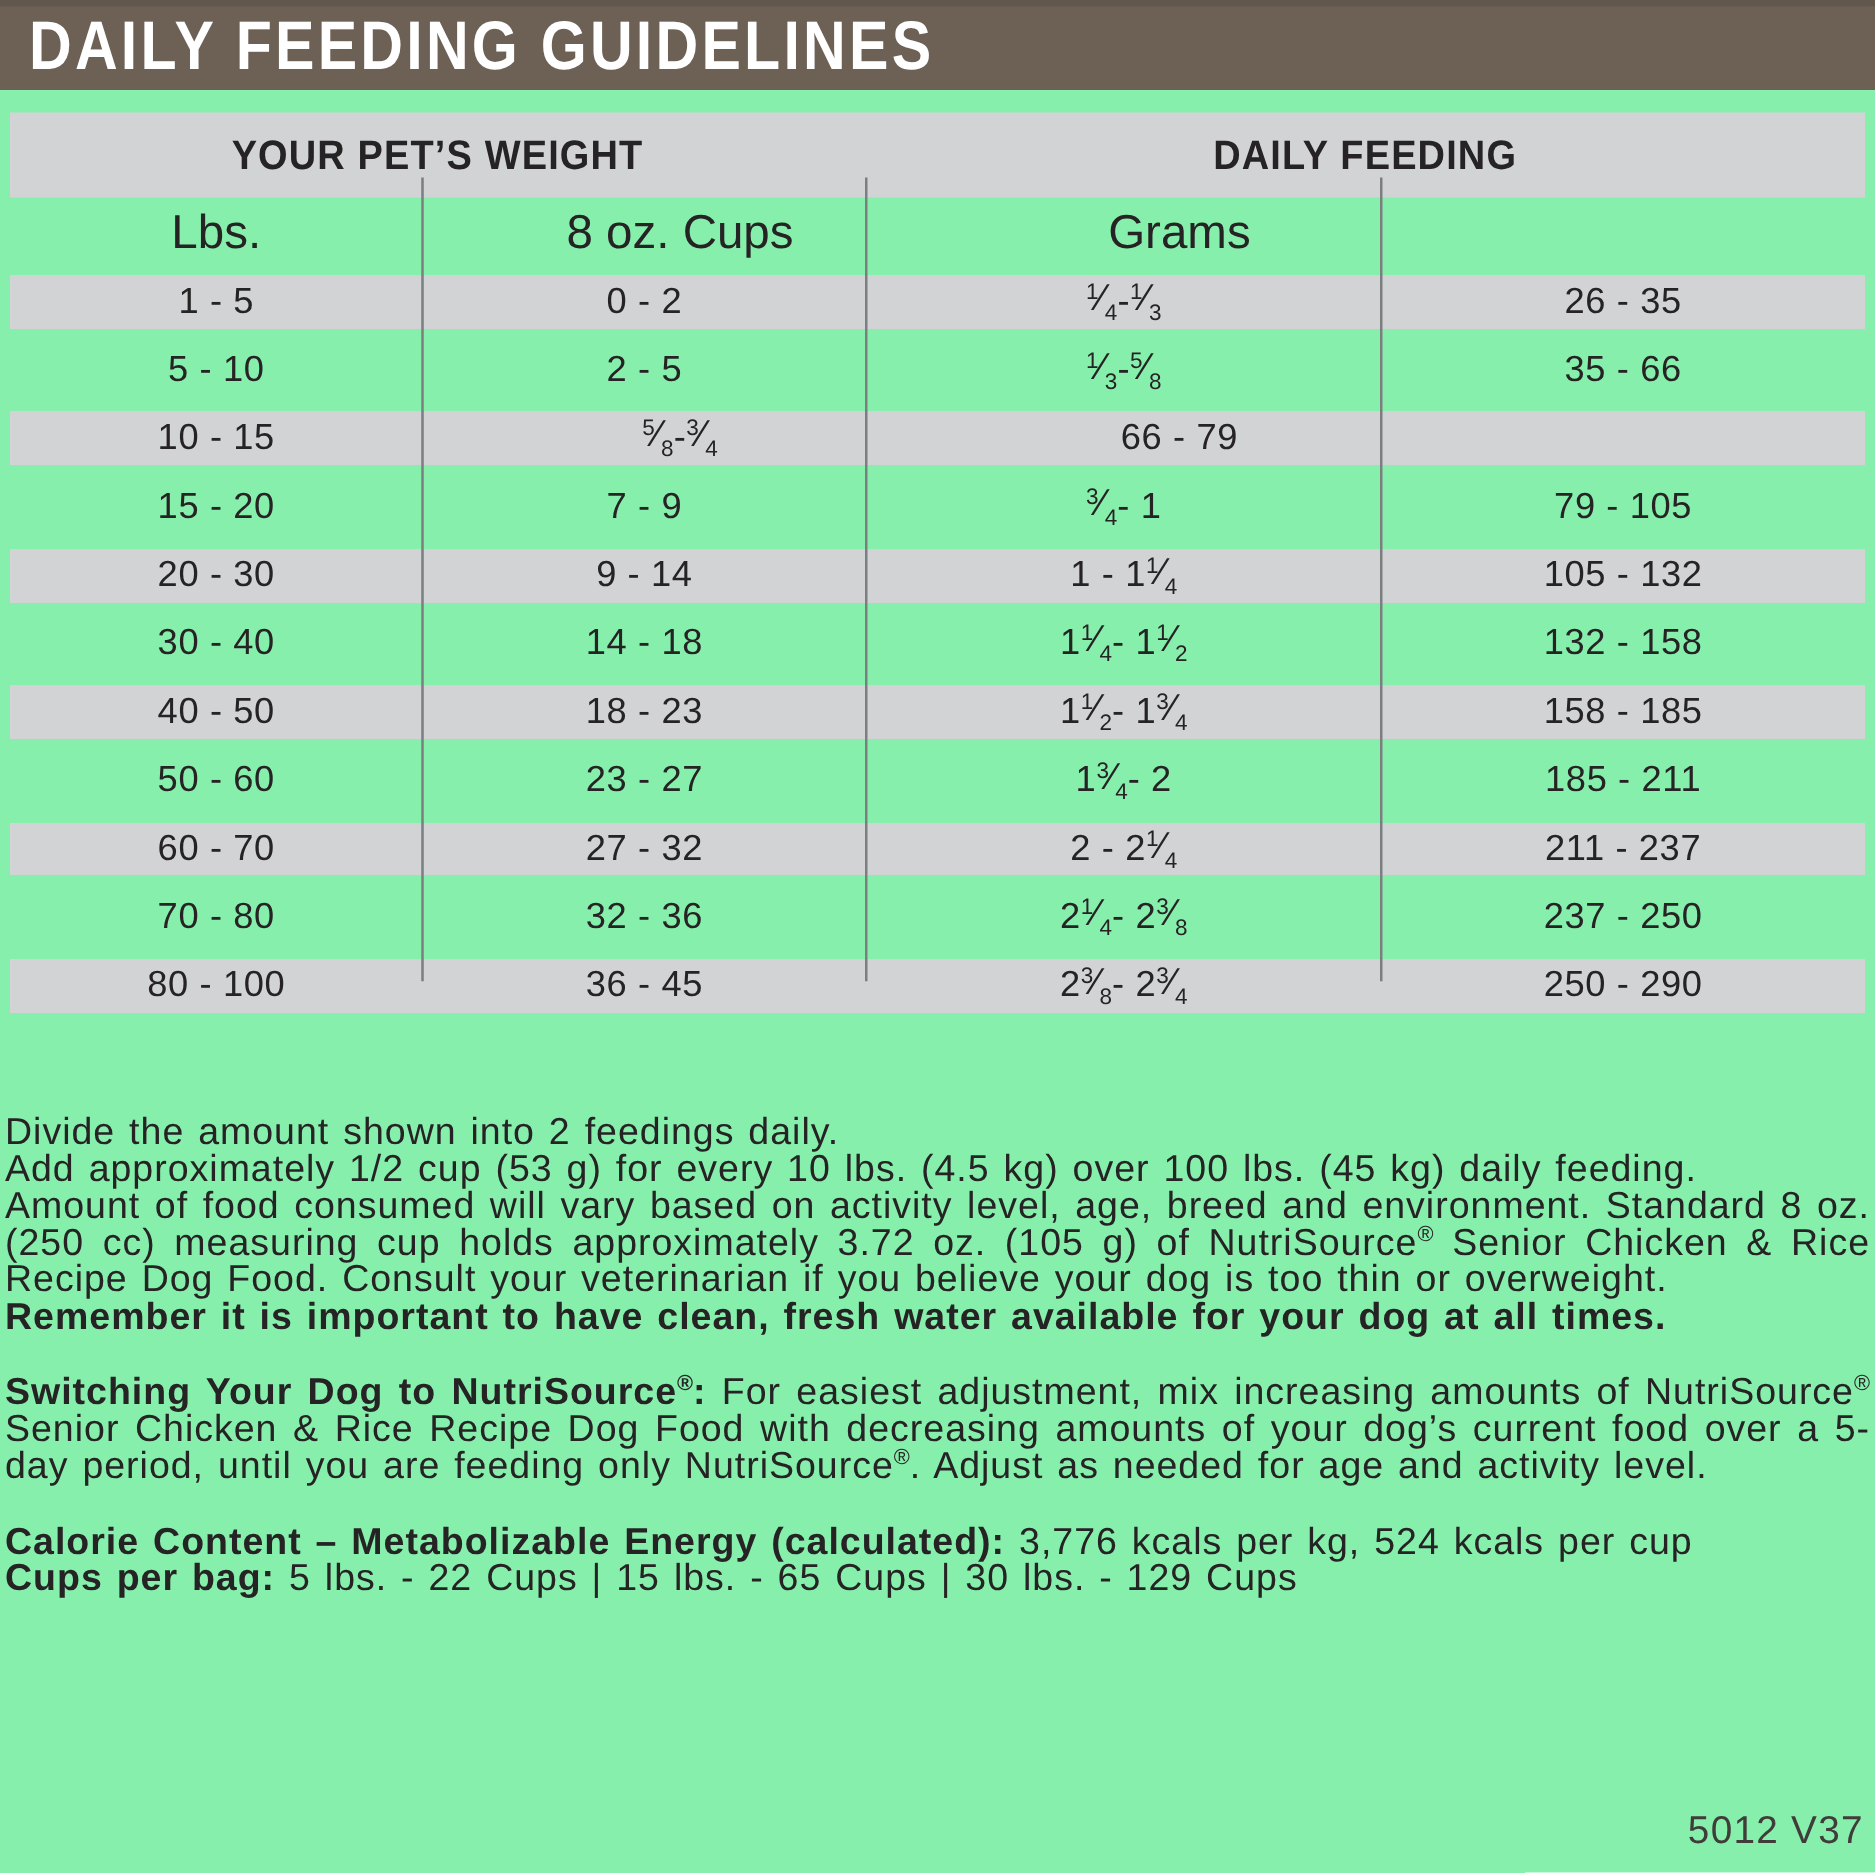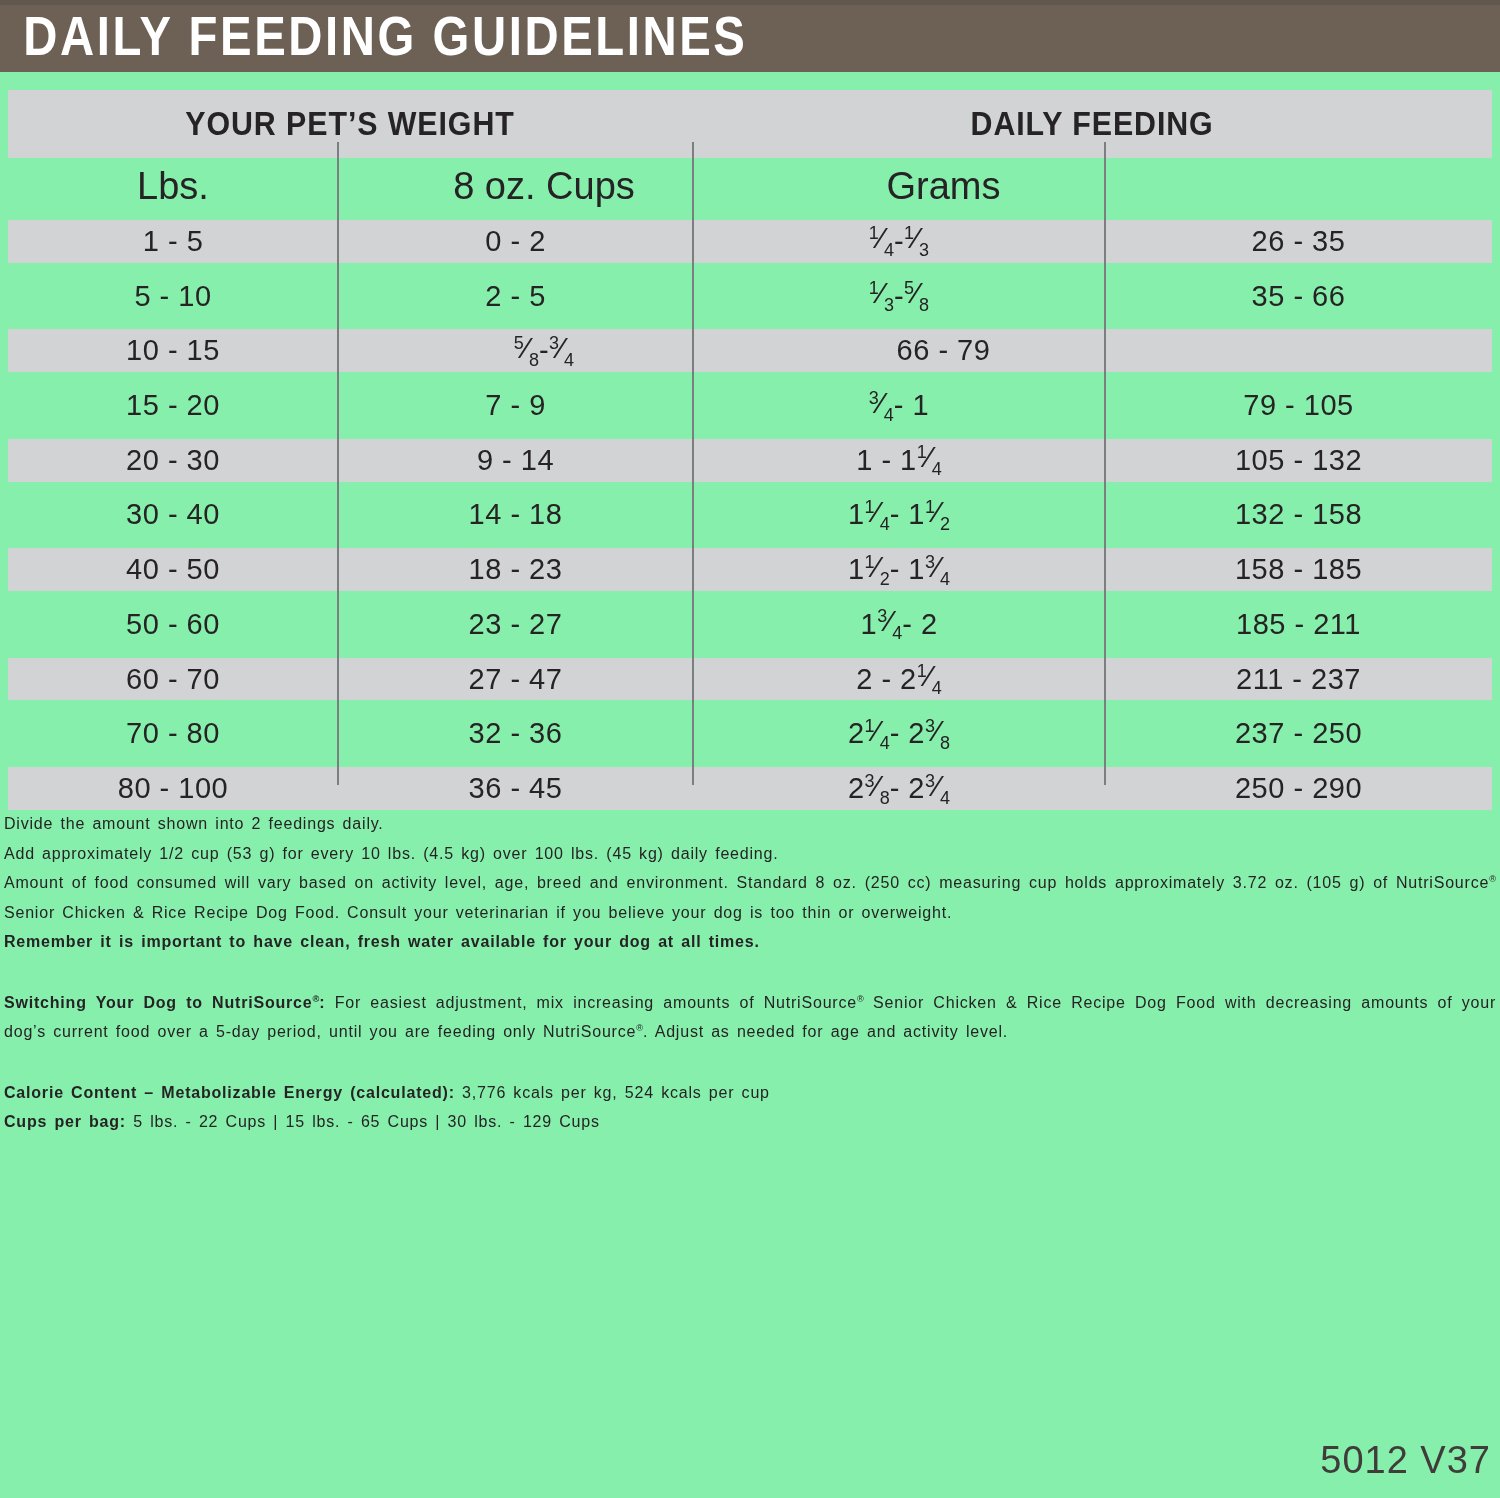--- a/index.html
+++ b/index.html
@@ -50,32 +50,32 @@
     background:var(--divider,#7d7e80);
   }
   .d1{left:329px}.d2{left:684px}.d3{left:1096px}
   
   .fr{white-space:nowrap;}
   .fr .n{font-size:18px;vertical-align:9px;letter-spacing:0;}
   .fr .s{font-size:30px;letter-spacing:0;}
   .fr .d{font-size:18px;vertical-align:-8px;letter-spacing:0;}
   
   .notes{
-    position:absolute;left:4px;top:809px;width:1492px;
-    font-size:16px;line-height:29.5px;letter-spacing:0.8px;word-spacing:2px;
+    position:absolute;left:4px;top:891px;width:1492px;
+    font-size:30px;line-height:29.5px;letter-spacing:0.8px;word-spacing:2px;
   }
   .notes p{margin:0;}
   .just{text-align:justify;}
   .bold{font-weight:bold;}
   .gap{margin-top:31px !important;}
   sup.reg{font-size:58%;line-height:0;vertical-align:super;letter-spacing:0;}
   
   .footer-code{
     position:absolute;right:9px;bottom:16px;
-    font-size:38px;letter-spacing:1px;color:#403c3a;
+    font-size:31px;letter-spacing:1px;color:#403c3a;
   }
 </style>
 </head>
 <body>
 
 <div class="page" style="--bar: #6D6156; --stripe: #D2D3D5; --divider: #7D7E80; --text: #262324;">
 
   <header class="title-bar">
     <span class="title-text">DAILY FEEDING GUIDELINES</span>
   </header>
@@ -137,21 +137,21 @@
           <div class="cell c4">158 - 185</div>
         </div>
         <div class="t-row">
           <div class="cell c1">50 - 60</div>
           <div class="cell c2">23 - 27</div>
           <div class="cell c3">1 <span class="fr"><span class="n">3</span><span class="s">⁄</span><span class="d">4</span></span> - 2</div>
           <div class="cell c4">185 - 211</div>
         </div>
         <div class="t-row striped">
           <div class="cell c1">60 - 70</div>
-          <div class="cell c2">27 - 47</div>
+          <div class="cell c2">27 - 32</div>
           <div class="cell c3">2 - 2 <span class="fr"><span class="n">1</span><span class="s">⁄</span><span class="d">4</span></span></div>
           <div class="cell c4">211 - 237</div>
         </div>
         <div class="t-row">
           <div class="cell c1">70 - 80</div>
           <div class="cell c2">32 - 36</div>
           <div class="cell c3">2 <span class="fr"><span class="n">1</span><span class="s">⁄</span><span class="d">4</span></span> - 2 <span class="fr"><span class="n">3</span><span class="s">⁄</span><span class="d">8</span></span></div>
           <div class="cell c4">237 - 250</div>
         </div>
         <div class="t-row striped">

